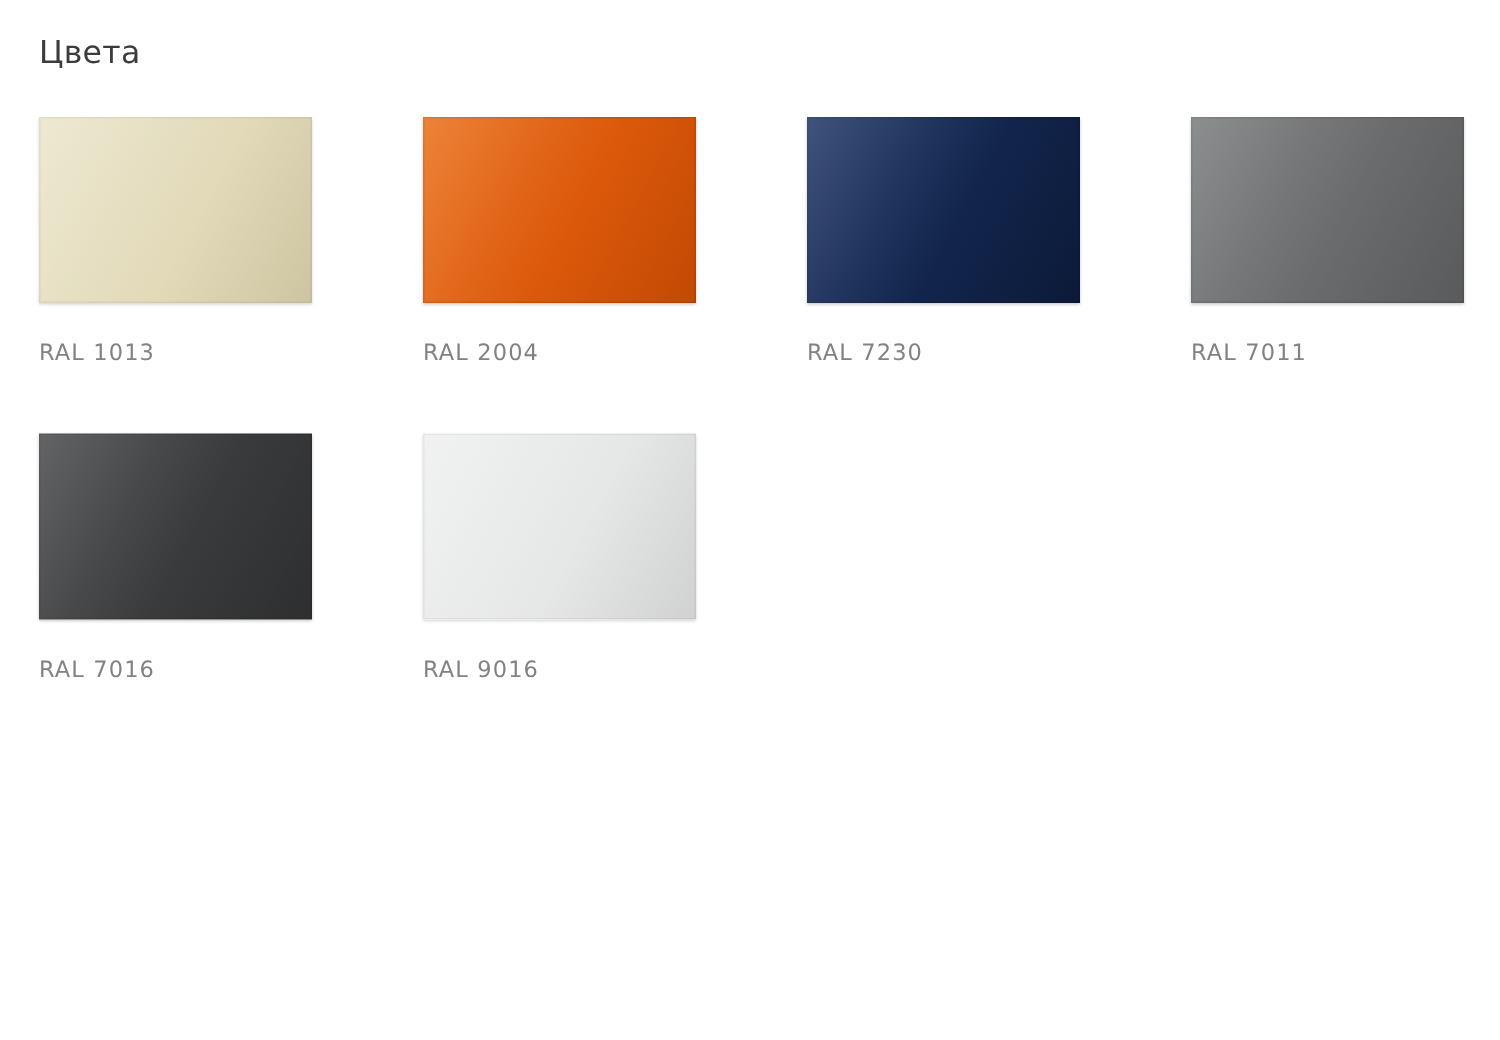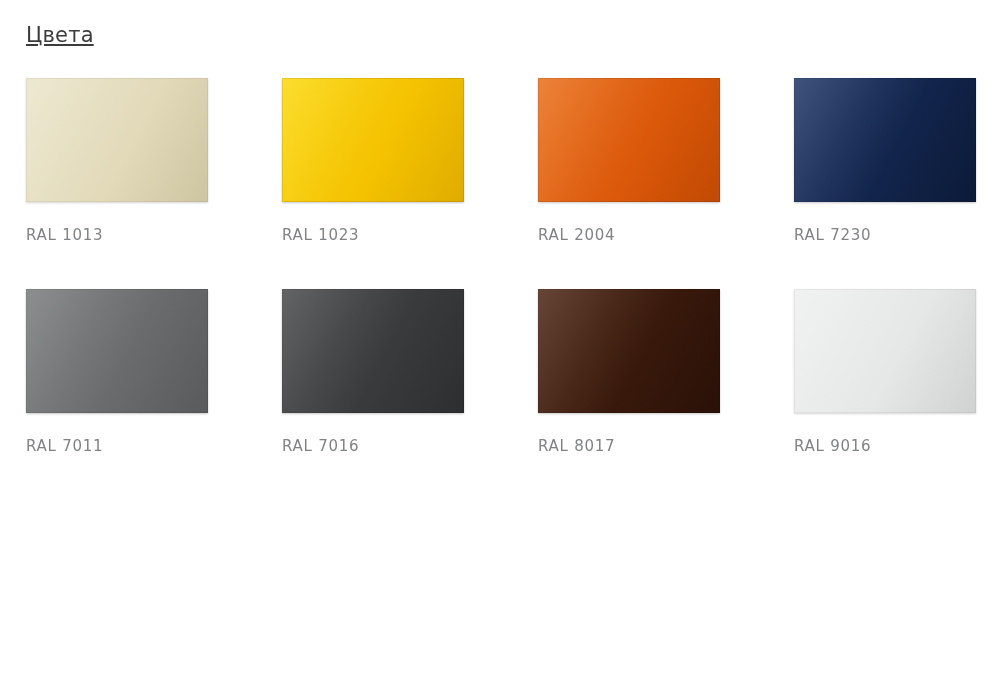--- a/index.html
+++ b/index.html
@@ -28,21 +28,20 @@
     position: absolute;
     left: 26px;
     top: 21px;
     font-size: 21px;
     font-weight: 400;
     color: #3c3c3c;
     letter-spacing: 0.2px;
     line-height: 28px;
     margin: 0;
     white-space: nowrap;
-    text-decoration: underline;
   }
 
   .swatch-grid {
     position: absolute;
     left: 26px;
     top: 78px;
     width: 951px;
     display: grid;
     grid-template-columns: repeat(4, 182px);
     grid-column-gap: 74px;
@@ -106,42 +105,34 @@
 <div class="page">
 
   <h1 class="page-title">Цвета</h1>
 
   <div class="swatch-grid">
       <div class="swatch-cell">
         <div class="swatch-chip light-chip" style="background: linear-gradient(118deg, rgb(234, 228, 201) 0%, rgb(227, 219, 187) 48%, rgb(221, 211, 174) 100%);"></div>
         <div class="swatch-label">RAL 1013</div>
       </div>
       <div class="swatch-cell">
-        <div class="swatch-chip" style="background: linear-gradient(118deg, rgb(251, 214, 6) 0%, rgb(245, 196, 0) 48%, rgb(240, 185, 0) 100%);"></div>
-        <div class="swatch-label">RAL 1023</div>
-      </div>
-      <div class="swatch-cell">
         <div class="swatch-chip" style="background: linear-gradient(118deg, rgb(233, 107, 19) 0%, rgb(221, 90, 11) 48%, rgb(208, 79, 4) 100%);"></div>
         <div class="swatch-label">RAL 2004</div>
       </div>
       <div class="swatch-cell">
         <div class="swatch-chip" style="background: linear-gradient(118deg, rgb(27, 50, 100) 0%, rgb(19, 38, 79) 48%, rgb(13, 28, 60) 100%);"></div>
         <div class="swatch-label">RAL 7230</div>
       </div>
       <div class="swatch-cell">
         <div class="swatch-chip" style="background: linear-gradient(118deg, rgb(118, 121, 122) 0%, rgb(107, 109, 110) 48%, rgb(95, 97, 98) 100%);"></div>
         <div class="swatch-label">RAL 7011</div>
       </div>
       <div class="swatch-cell">
         <div class="swatch-chip" style="background: linear-gradient(118deg, rgb(69, 70, 72) 0%, rgb(59, 60, 62) 48%, rgb(49, 50, 52) 100%);"></div>
         <div class="swatch-label">RAL 7016</div>
       </div>
       <div class="swatch-cell">
-        <div class="swatch-chip" style="background: linear-gradient(118deg, rgb(74, 34, 16) 0%, rgb(59, 26, 12) 48%, rgb(45, 18, 8) 100%);"></div>
-        <div class="swatch-label">RAL 8017</div>
-      </div>
-      <div class="swatch-cell">
         <div class="swatch-chip light-chip" style="background: linear-gradient(118deg, rgb(238, 239, 239) 0%, rgb(231, 232, 232) 48%, rgb(224, 225, 225) 100%);"></div>
         <div class="swatch-label">RAL 9016</div>
       </div>
     </div>
 
 </div>
 
 </body></html>

